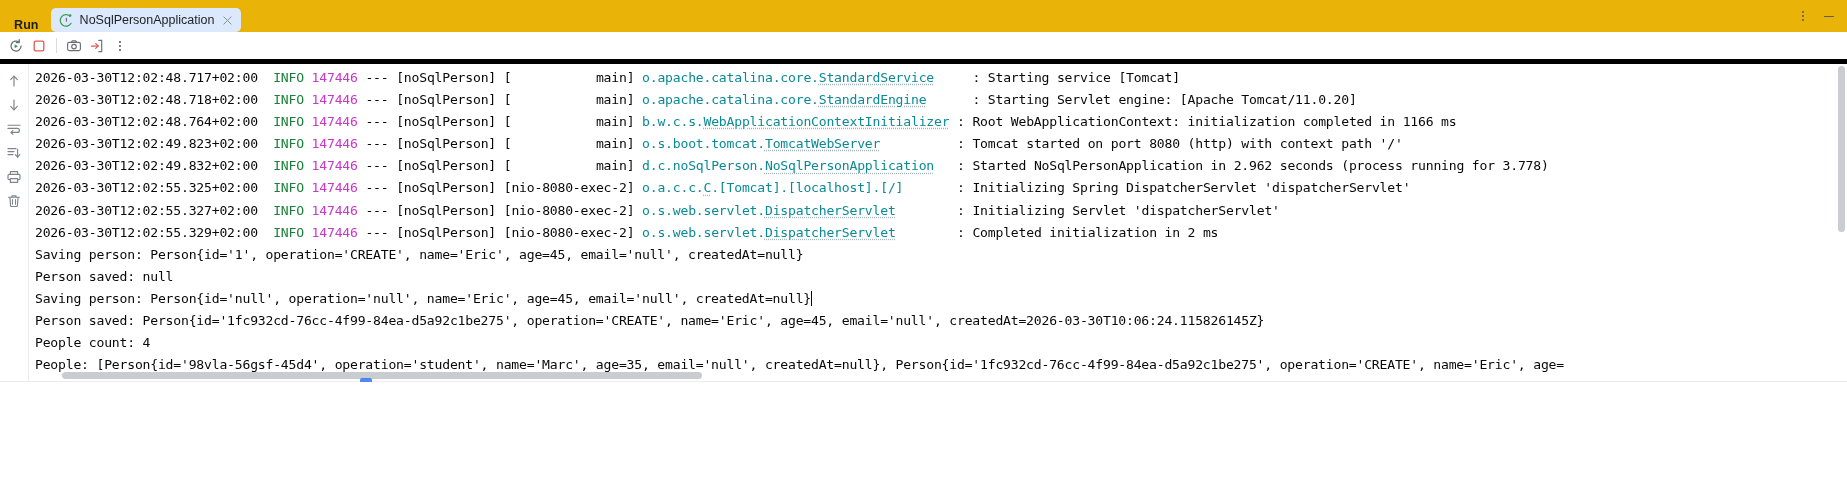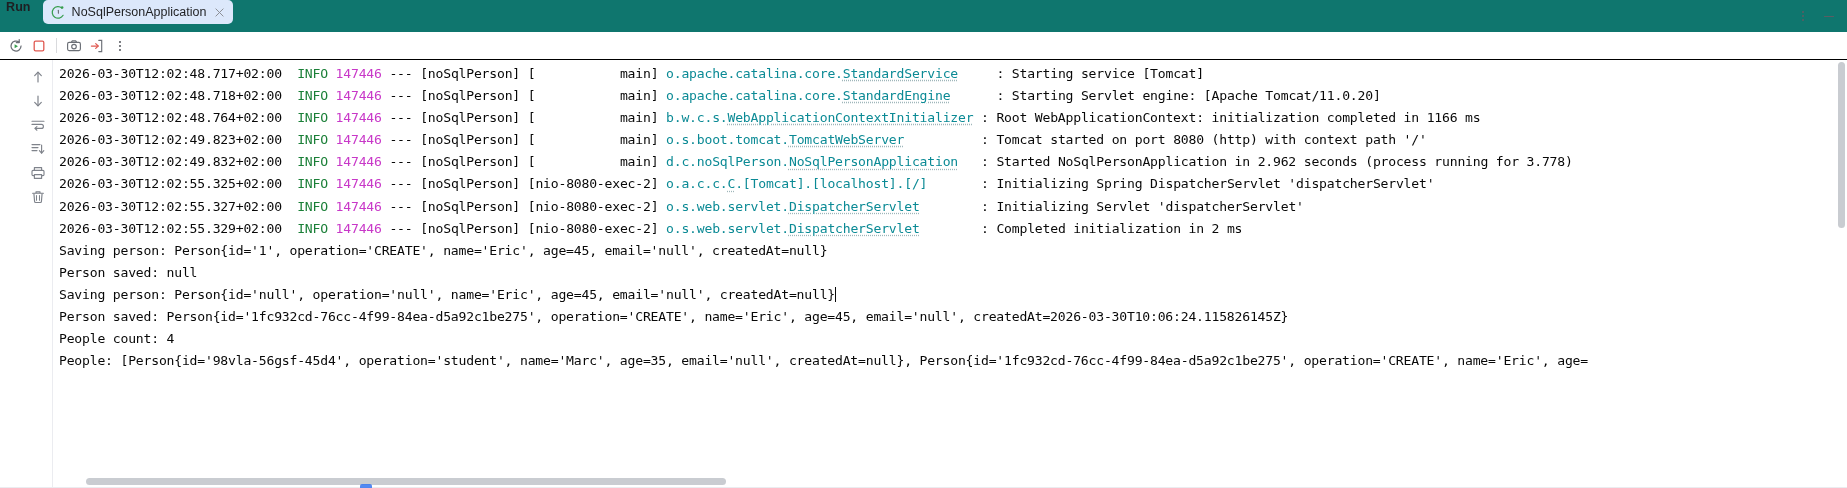--- a/index.html
+++ b/index.html
@@ -9,23 +9,23 @@
     background: #ffffff;
     font-family: "Liberation Sans", sans-serif;
     overflow: hidden;
   }
 
   
   .run-header {
     position: relative;
     height: 32px;
     display: flex;
-    align-items: flex-start;
-    padding: 0 0;
-    background: #0f766e;
+    align-items: flex-end;
+    padding: 0 8px;
+    background: #eab308;
   }
   .run-label {
     font-size: 12.5px;
     color: #1e1f22;
     font-weight: 700;
     padding: 0 12px 0 6px;
     letter-spacing: .1px;
   }
   .run-tab {
     display: flex;
@@ -82,26 +82,25 @@
   }
   .tool-sep {
     width: 1px; height: 15px;
     background: #d9dadd;
     margin: 0 5px;
   }
 
   
   .console {
     position: relative;
-    height: 429px;
-    border-top: 1px solid #000000;
+    height: 323px;
+    border-top: 5px solid #000000;
     display: flex;
     background: #ffffff;
     overflow: hidden;
-    padding-left: 24px;
   }
   .gutter {
     width: 29px;
     flex: 0 0 29px;
     border-right: 1px solid #ebecf0;
     padding-top: 6px;
     display: flex;
     flex-direction: column;
     align-items: center;
     gap: 2px;

